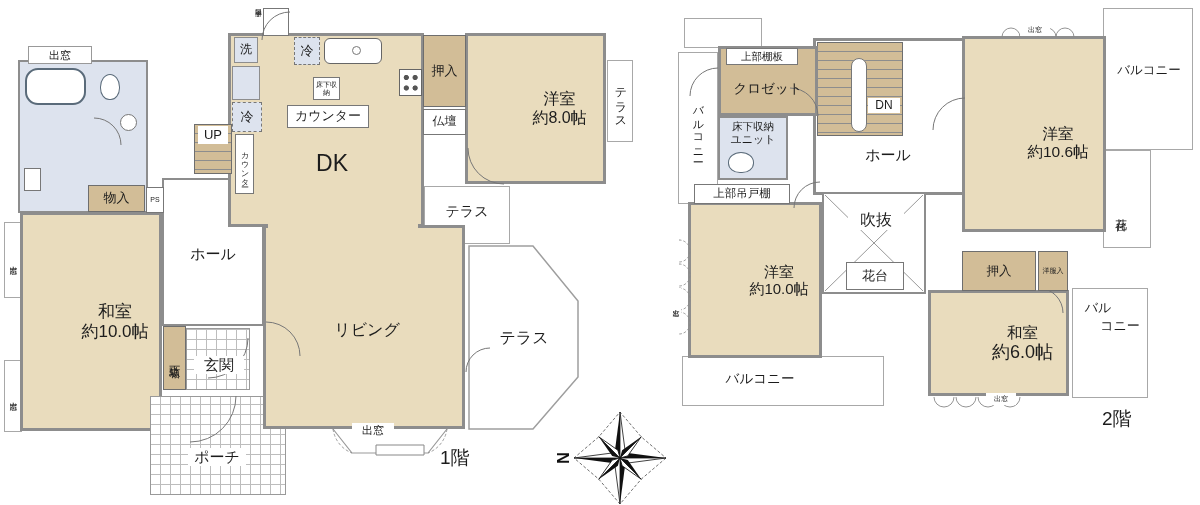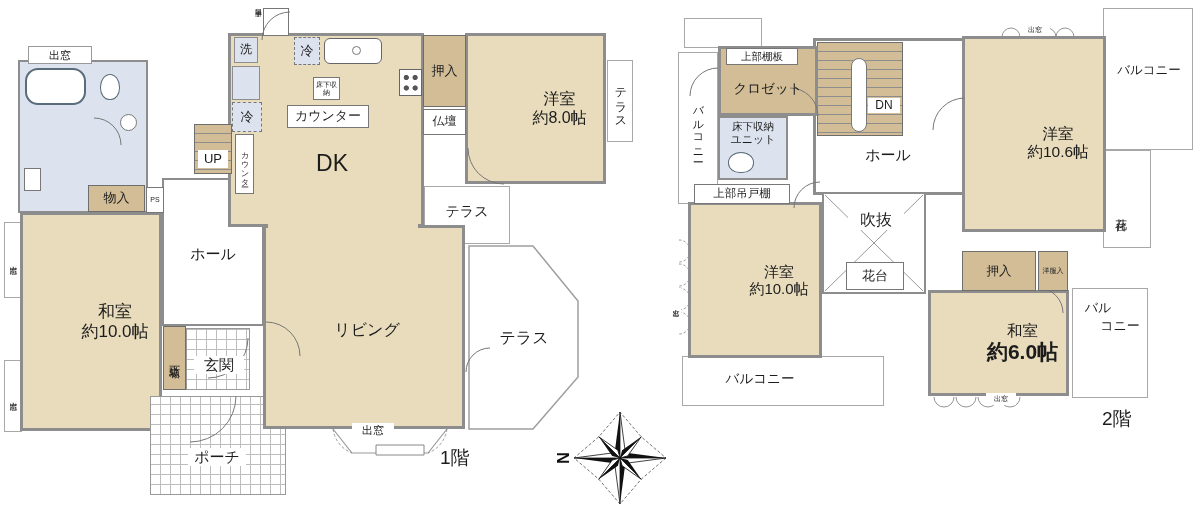--- a/index.html
+++ b/index.html
@@ -67,21 +67,21 @@
   <div class="room" style="left:263px;top:225px;width:202px;height:204px;"></div>
   <div class="patch" style="left:268px;top:218px;width:150px;height:16px;"></div>
   <div class="lbl" style="left:292px;top:150px;width:80px;height:28px;font-size:23px;text-align:center;">DK</div>
   <div class="lbl ctr" style="left:322px;top:320px;width:90px;height:20px;font-size:16px;">リビング</div>
 
   <div class="wet ctr lbl" style="left:234px;top:37px;width:24px;height:26px;font-size:12px;border-width:1px;z-index:3;">洗</div>
   <div class="wet" style="left:232px;top:66px;width:28px;height:34px;border-width:1px;z-index:3;"></div>
   <div class="wet ctr lbl" style="left:232px;top:102px;width:30px;height:30px;font-size:13px;border:1px dashed #777;z-index:3;">冷</div>
   <div class="whitebox vtext ctr lbl" style="left:235px;top:134px;width:19px;height:60px;font-size:8px;letter-spacing:0;">カウンター</div>
   <div class="closet stairs" style="left:194px;top:124px;width:38px;height:50px;z-index:3;"></div>
-  <div class="lbl ctr bgw" style="left:198px;top:150px;width:30px;height:18px;font-size:13px;">UP</div>
+  <div class="lbl ctr bgw" style="left:198px;top:126px;width:30px;height:18px;font-size:13px;">UP</div>
 
   <div class="wet ctr lbl" style="left:294px;top:37px;width:26px;height:28px;font-size:13px;border:1px dashed #777;z-index:3;">冷</div>
   <div class="whitebox" style="left:324px;top:38px;width:58px;height:26px;border:1.5px solid #666;border-radius:6px;"></div>
   <div class="whitebox" style="left:352px;top:46px;width:9px;height:9px;border-radius:50%;"></div>
   <div class="whitebox wrap2 ctr lbl" style="left:313px;top:77px;width:27px;height:23px;font-size:7px;line-height:1.1;letter-spacing:0;">床下収納</div>
   <div class="whitebox ctr lbl" style="left:287px;top:105px;width:82px;height:23px;font-size:13px;">カウンター</div>
   <div class="whitebox" style="left:399px;top:69px;width:23px;height:27px;border:1.5px solid #666;background:
       radial-gradient(circle at 30% 30%,#555 2.2px,transparent 3px),
       radial-gradient(circle at 72% 30%,#555 2.2px,transparent 3px),
       radial-gradient(circle at 30% 72%,#555 2.2px,transparent 3px),
@@ -152,21 +152,21 @@
     <div class="lbl" style="position:static;font-size:15.5px;">洋室</div>
     <div class="lbl" style="position:static;font-size:15.5px;">約10.6帖</div>
   </div>
   <div class="lbl ctr bgw" style="left:1020px;top:24px;width:30px;height:12px;font-size:7px;z-index:7;">出窓</div>
 
   <div class="closet ctr lbl" style="left:962px;top:251px;width:74px;height:40px;font-size:12.5px;">押入</div>
   <div class="closet ctr lbl" style="left:1038px;top:251px;width:30px;height:40px;font-size:7px;letter-spacing:0;">洋服入</div>
 
   <div class="room col" style="left:928px;top:290px;width:141px;height:106px;">
     <div class="lbl" style="position:static;font-size:15.5px;">和室</div>
-    <div class="lbl" style="position:static;font-size:21px;font-weight:bold;">約6.0帖</div>
+    <div class="lbl" style="position:static;font-size:18px;">約6.0帖</div>
   </div>
   <div class="lbl ctr bgw" style="left:986px;top:393px;width:30px;height:12px;font-size:7px;z-index:7;">出窓</div>
   <div class="lbl vtext ctr bgw" style="left:670px;top:288px;width:11px;height:32px;font-size:7px;letter-spacing:0;z-index:7;">出窓</div>
 
   <div class="lbl" style="left:1102px;top:408px;font-size:19px;">2階</div>
 
   <svg class="overlay" width="1200" height="505" viewBox="0 0 1200 505">
 
     <path d="M469,246 H533 L578,301 V377 L533,429 H469 Z" fill="#ffffff" stroke="#9e9e9e" stroke-width="1.5"></path>
 

